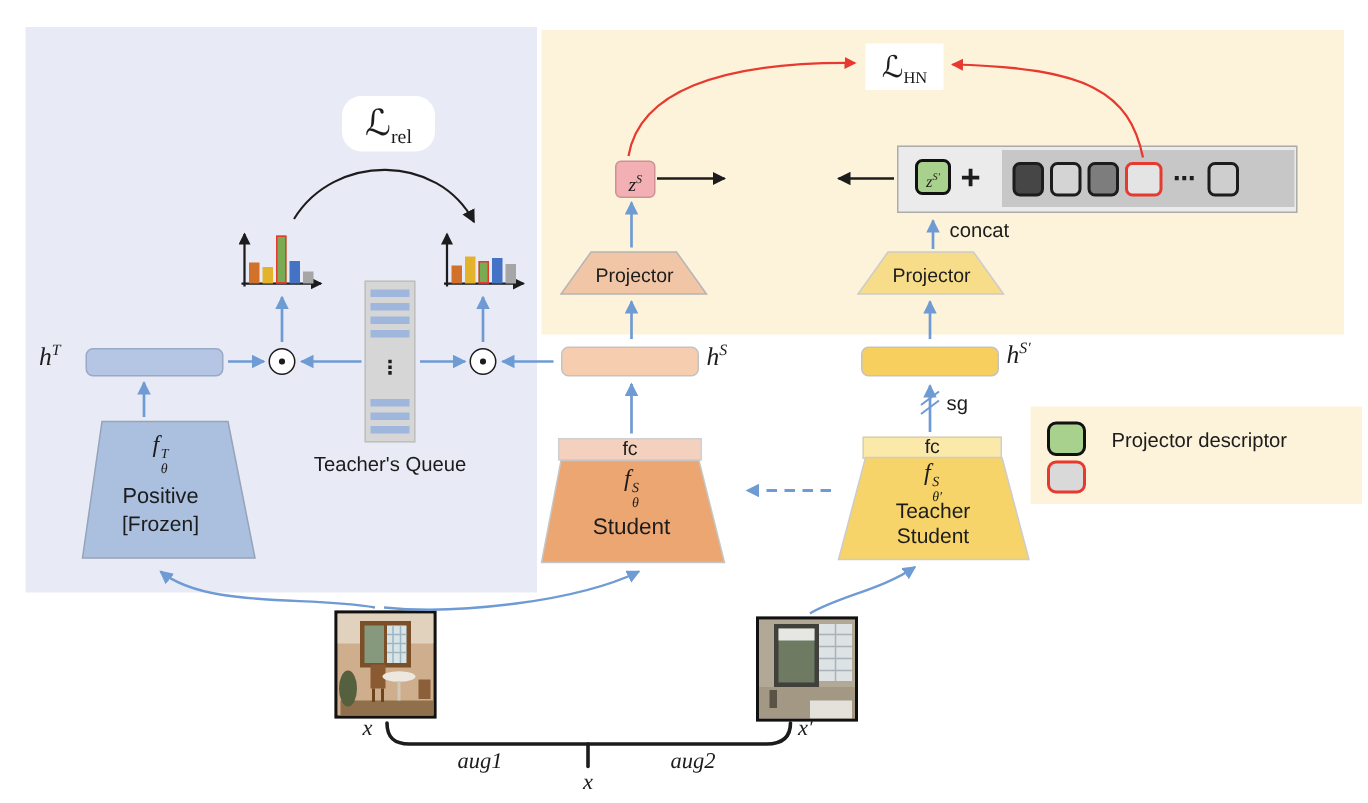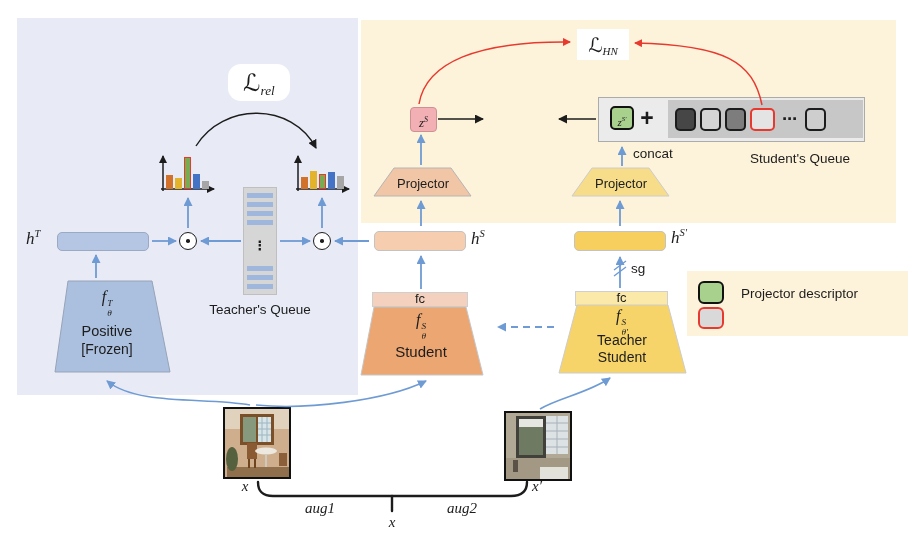--- a/index.html
+++ b/index.html
@@ -18,21 +18,21 @@
   .lbl{position:absolute;color:var(--ink);font-family:"Liberation Sans",sans-serif;}
   .ctr{display:flex;align-items:flex-end;justify-content:center;text-align:center;}
   .math{font-family:"Liberation Serif",serif;font-style:italic;}
   .math sup{font-size:0.62em;}
   .ss{display:inline-flex;flex-direction:column;align-items:flex-start;font-size:0.58em;
       line-height:1.02;vertical-align:-0.45em;margin-left:1px;font-style:italic;}
   .ss .u,.ss .d{display:block;}
   .bg{position:absolute;}
   .losslab{position:absolute;background:#ffffff;display:flex;align-items:center;justify-content:center;}
   .scr{font-family:"DejaVu Sans",sans-serif;font-style:italic;}
-  .lsub{font-family:"Liberation Serif",serif;font-style:italic;font-size:0.55em;position:relative;top:0.35em;}
+  .lsub{font-family:"Liberation Serif",serif;font-size:0.55em;position:relative;top:0.35em;}
   svg.overlay{position:absolute;left:0;top:0;z-index:3;pointer-events:none;}
   .featbox{position:absolute;border:1px solid #c3c3c3;border-radius:5px;box-sizing:border-box;z-index:2;}
   .fcbar{position:absolute;border:1px solid #cfcfcf;box-sizing:border-box;z-index:2;}
   .hist{position:absolute;display:flex;align-items:flex-end;gap:2px;z-index:4;}
   .bar{width:7px;box-sizing:border-box;}
   .odot{position:absolute;width:18px;height:18px;border:1.6px solid var(--ink);border-radius:50%;
         background:#fff;box-sizing:border-box;display:flex;align-items:center;justify-content:center;z-index:4;}
   .odot .dot{width:3.6px;height:3.6px;border-radius:50%;background:var(--ink);}
   .tq{position:absolute;left:243px;top:187px;width:34px;height:108px;background:var(--qfill);
       border:1px solid #bfbfbf;box-sizing:border-box;display:flex;flex-direction:column;
@@ -263,21 +263,20 @@
         <span class="u">S</span>
         <span class="d">θ′</span>
       </span></div>
   <div class="trapText lbl" style="left:572px;top:332px;width:100px;font-size:14px;">Teacher</div>
   <div class="trapText lbl" style="left:572px;top:349px;width:100px;font-size:14px;">Student</div>
 
   <div class="trapText lbl" style="left:374px;top:176px;width:98px;font-size:13px;">Projector</div>
   <div class="trapText lbl" style="left:572px;top:176px;width:98px;font-size:13px;">Projector</div>
 
   <div class="lbl ctr" style="left:185px;top:302px;width:150px;font-size:13.5px;z-index:4;">Teacher's Queue</div>
-  <div class="lbl ctr" style="left:725px;top:151px;width:150px;font-size:13.5px;z-index:4;">Student's Queue</div>
   <div class="lbl" style="left:633px;top:146px;font-size:13.5px;z-index:4;">concat</div>
   <div class="lbl" style="left:631px;top:261px;font-size:13.5px;z-index:4;">sg</div>
 
   <div class="sw sw-pos"></div>
   <div class="sw sw-neg"></div>
   <div class="lbl" style="left:741px;top:286px;font-size:13.5px;z-index:4;">Projector descriptor</div>
 
   <div class="lbl math ctr" style="left:230px;top:478px;width:30px;font-size:15px;">x</div>
   <div class="lbl math ctr" style="left:522px;top:478px;width:30px;font-size:15px;">x′</div>
   <div class="lbl math ctr" style="left:288px;top:500px;width:64px;font-size:15px;">aug1</div>

